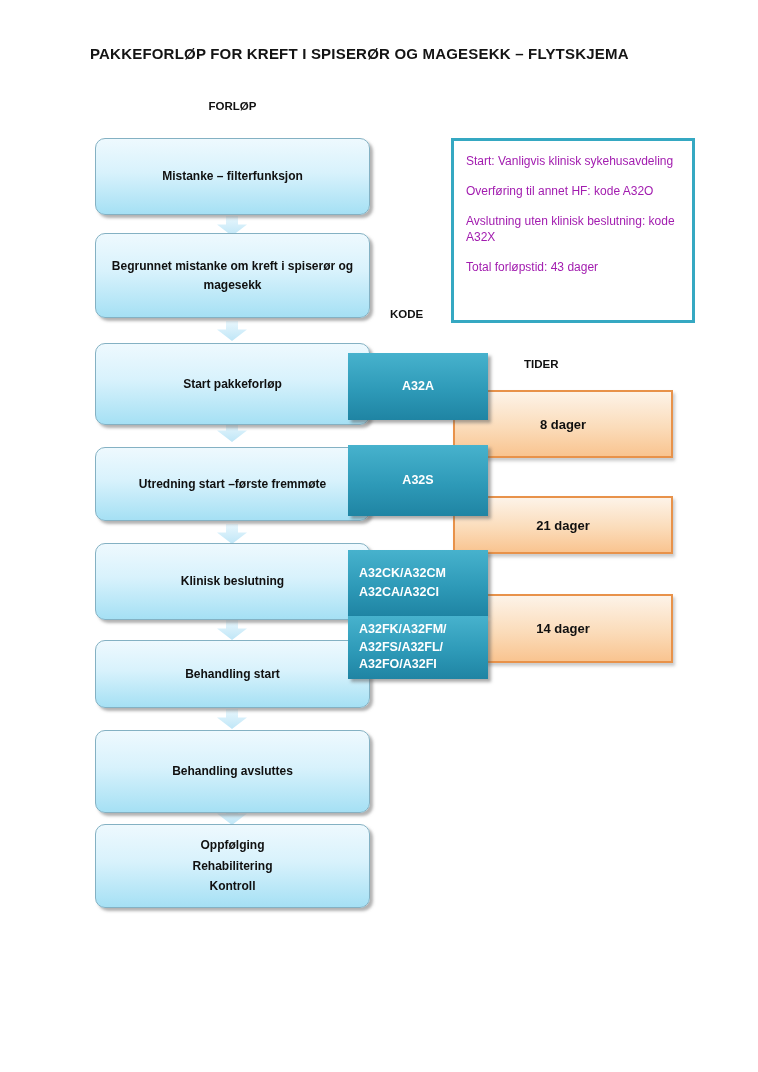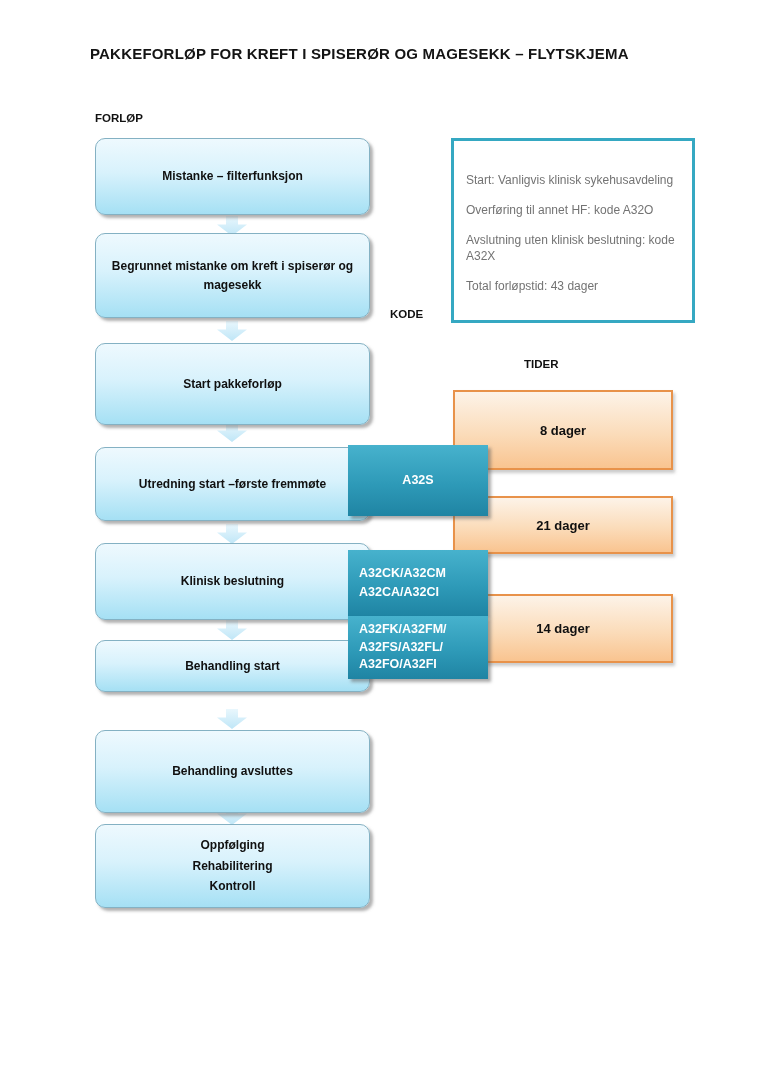--- a/index.html
+++ b/index.html
@@ -24,21 +24,21 @@
     color: #141414;
     letter-spacing: 0.2px;
     white-space: nowrap;
   }
   .col-label {
     position: absolute;
     font-size: 11.5px;
     font-weight: bold;
     color: #111111;
   }
-  .col-label.forlop { left: 95px; width: 275px; top: 112px; }
+  .col-label.forlop { left: 95px; width: 275px; top: 100px; text-align: center; }
   .col-label.kode   { left: 390px; top: 308px; }
   .col-label.tider  { left: 524px; top: 358px; }
 
   .flow-box {
     position: absolute;
     left: 95px;
     width: 275px;
     box-sizing: border-box;
     background: linear-gradient(180deg, #eef9fe 0%, #d8f2fc 45%, #a5e0f4 100%);
     border: 1px solid #84b1c3;
@@ -54,21 +54,21 @@
     color: #101010;
     line-height: 1.7;
     white-space: pre-line;
     z-index: 2;
   }
   .flow-1 { top: 138px; height: 77px; }
   .flow-2 { top: 233px; height: 85px; line-height: 1.55; }
   .flow-3 { top: 343px; height: 82px; }
   .flow-4 { top: 447px; height: 74px; }
   .flow-5 { top: 543px; height: 77px; }
-  .flow-6 { top: 640px; height: 52px; }
+  .flow-6 { top: 640px; height: 68px; }
   .flow-7 { top: 730px; height: 83px; }
   .flow-8 { top: 824px; height: 84px; }
 
   .arrow {
     position: absolute;
     left: 217px;
     width: 30px;
     height: 20px;
     background: linear-gradient(180deg, #e9f7fd 0%, #bfe6f7 100%);
     clip-path: polygon(30% 0, 70% 0, 70% 42%, 100% 42%, 50% 100%, 0 42%, 30% 42%);
@@ -114,36 +114,36 @@
     background: linear-gradient(180deg, #fdf3e8 0%, #fbdcba 55%, #f9c490 100%);
     box-shadow: 2px 3px 3px rgba(140,140,140,0.45);
     display: flex;
     align-items: center;
     justify-content: center;
     font-size: 13px;
     font-weight: bold;
     color: #101010;
     z-index: 1;
   }
-  .dur-1 { top: 390px; height: 80px; }
+  .dur-1 { top: 390px; height: 68px; }
   .dur-2 { top: 496px; height: 58px; }
   .dur-3 { top: 594px; height: 69px; }
 
   .info-box {
     position: absolute;
     left: 451px;
     top: 138px;
     width: 244px;
     height: 185px;
     box-sizing: border-box;
     border: 3px solid #35a8c2;
     background: #ffffff;
-    padding: 31px 8px 0 12px;
+    padding: 12px 8px 0 12px;
     font-size: 12px;
-    color: #737373;
+    color: #a21caf;
     line-height: 1.4;
     z-index: 2;
   }
   .info-box p { margin: 0 0 13px 0; }
 </style>
 </head>
 <body>
 
 <div class="canvas">
 
@@ -169,20 +169,21 @@
   <div class="flow-box flow-6">Behandling start</div>
   <div class="flow-box flow-7">Behandling avsluttes</div>
   <div class="flow-box flow-8">Oppfølging
 Rehabilitering
 Kontroll</div>
 
   <div class="duration-box dur-1">8 dager</div>
   <div class="duration-box dur-2">21 dager</div>
   <div class="duration-box dur-3">14 dager</div>
 
+  <div class="code-box code-center code-1">A32A</div>
   <div class="code-box code-center code-2">A32S</div>
   <div class="code-box code-left code-3">A32CK/A32CM
 A32CA/A32CI</div>
   <div class="code-box code-left code-4">A32FK/A32FM/
 A32FS/A32FL/
 A32FO/A32FI</div>
 
   <div class="info-box">
     <p>Start: Vanligvis klinisk sykehusavdeling</p>
     <p>Overføring til annet HF: kode A32O</p>

